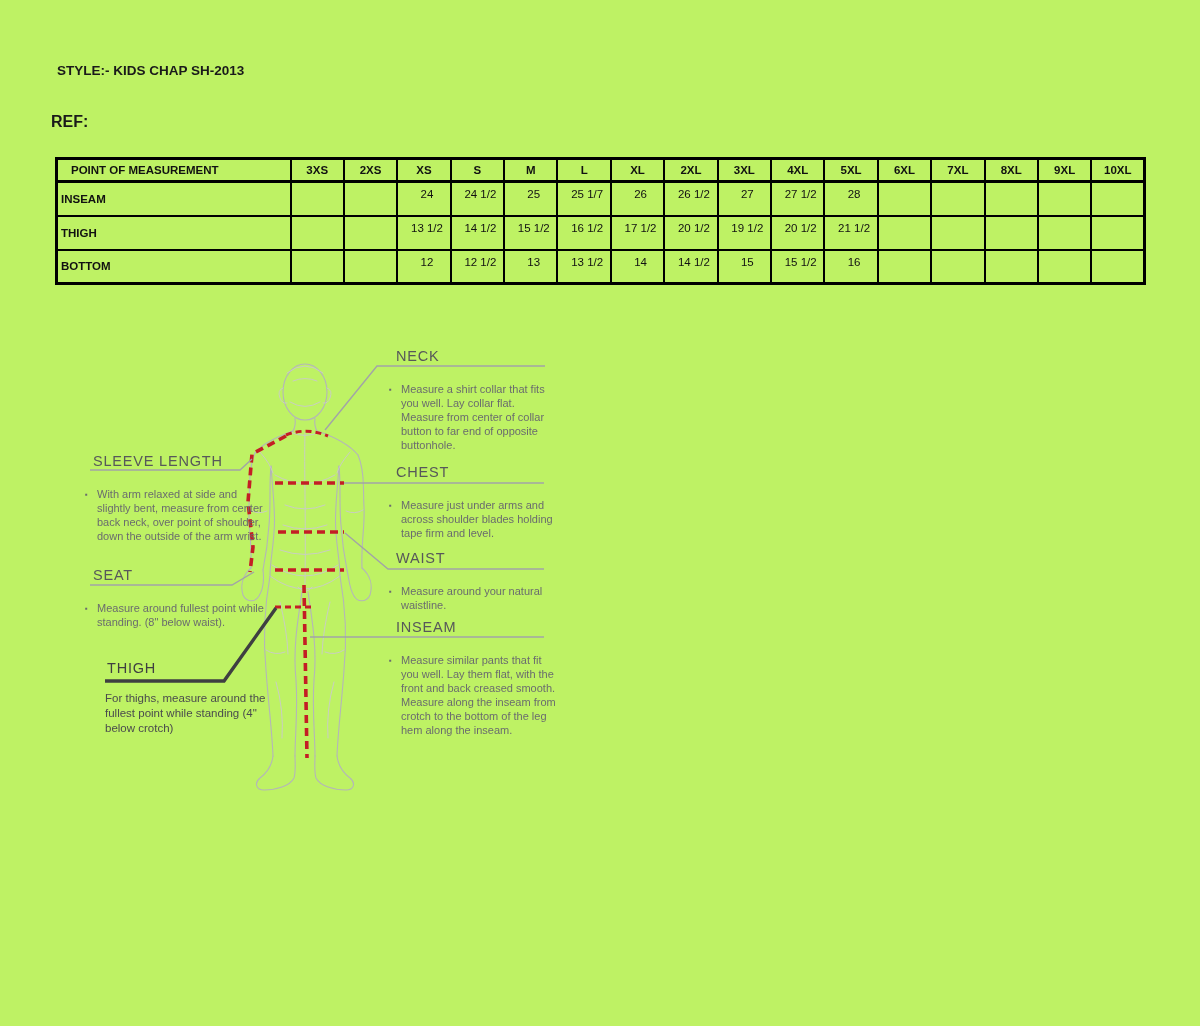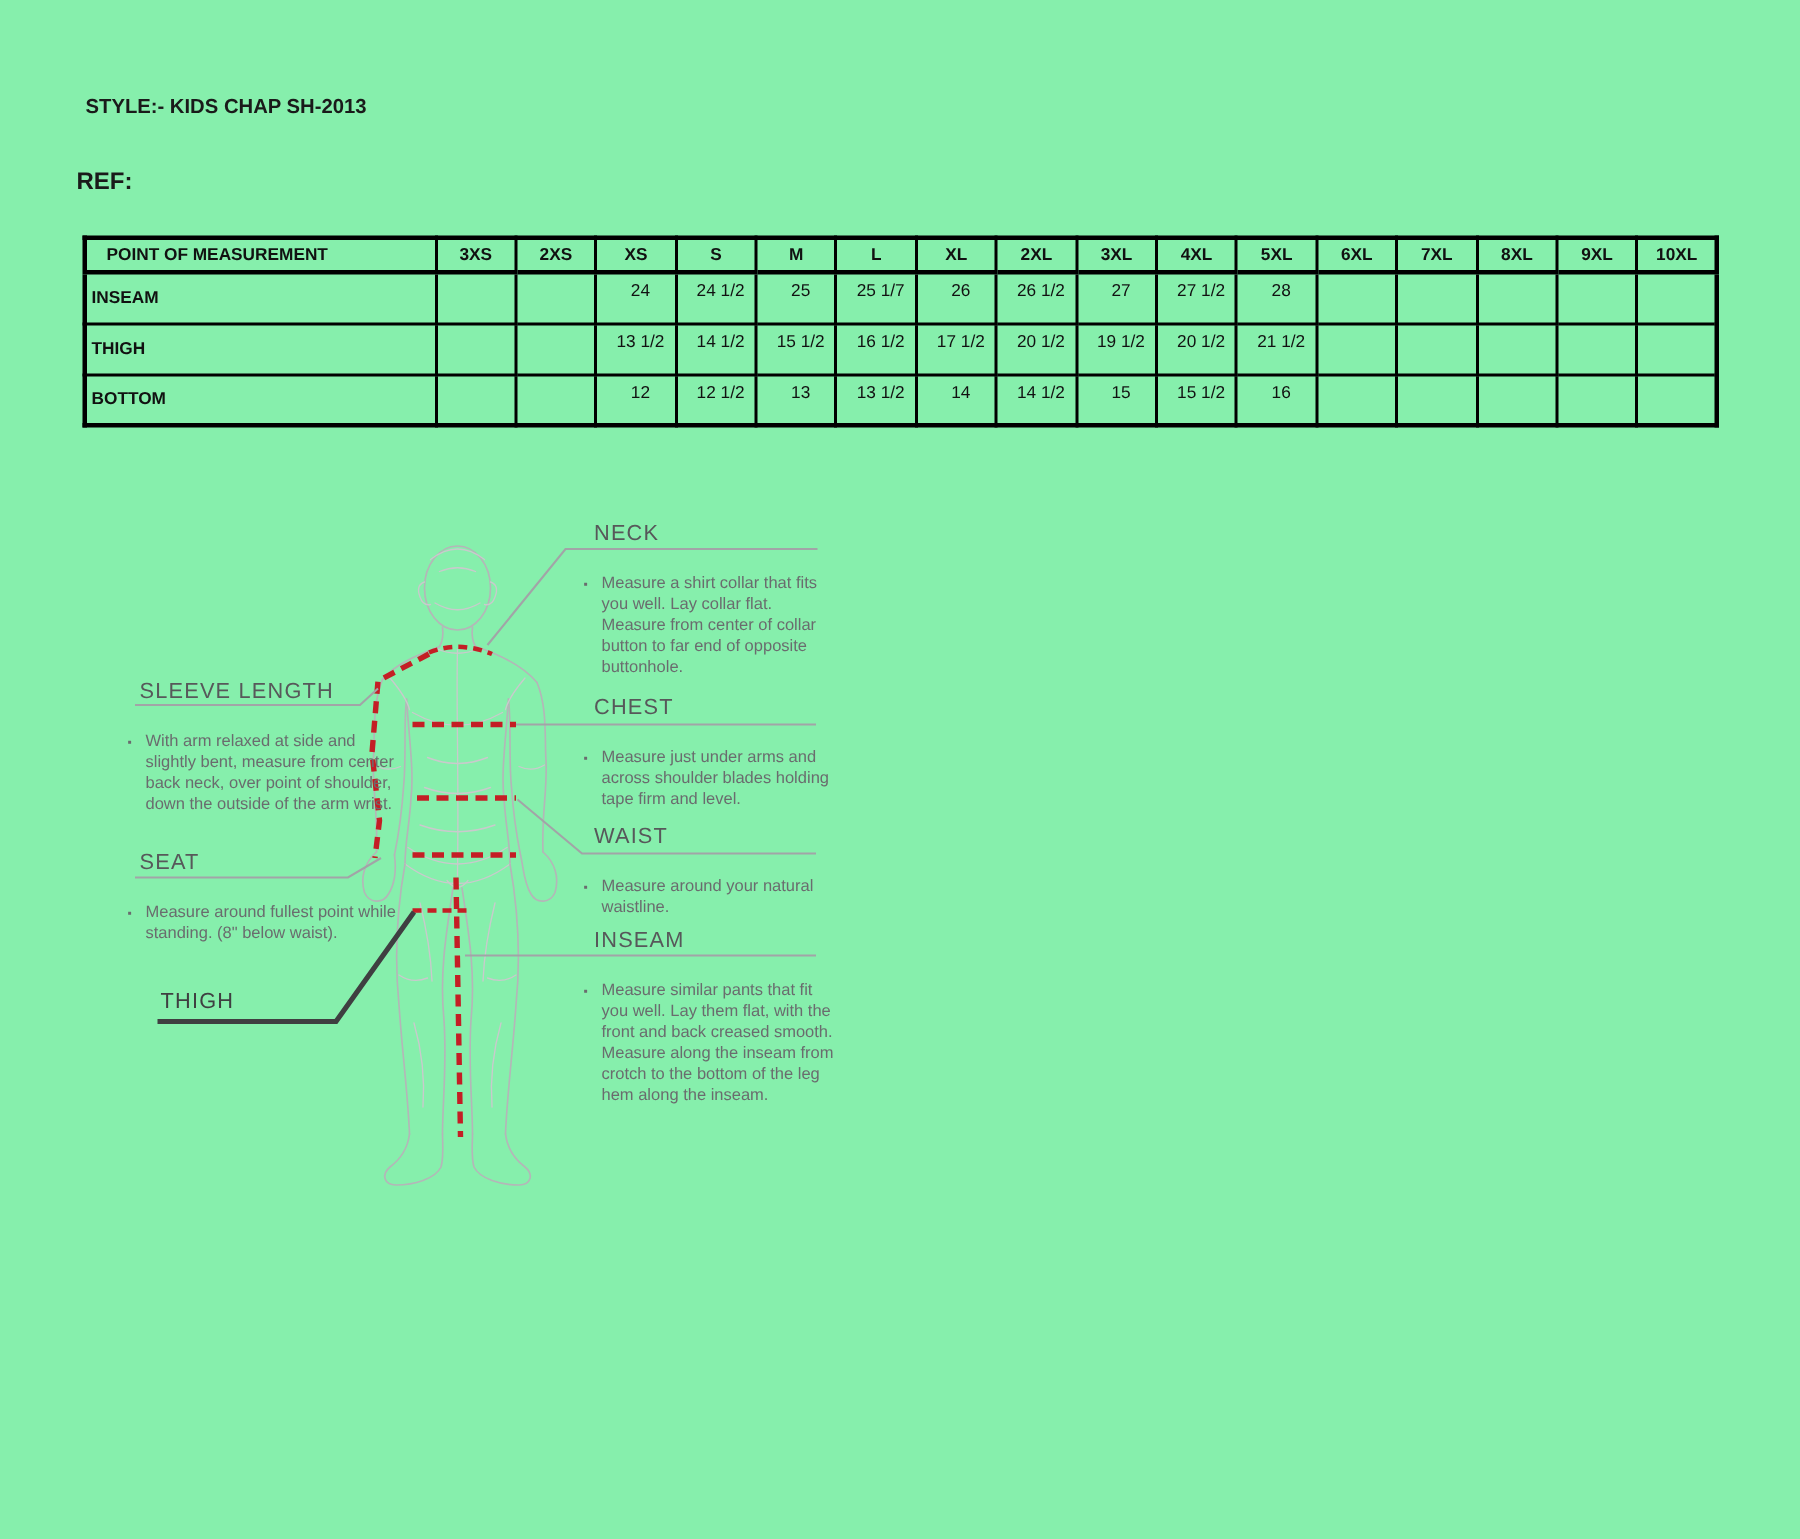--- a/index.html
+++ b/index.html
@@ -1,18 +1,18 @@
 <!DOCTYPE html>
 <html style="--measure-red: #c41e25; --figure-gray: #b4b6b8; --figure-light: #c9cacc; --leader-gray: #a2a4a7; --heading-gray: #57585a; --text-gray: #6a6c6e; --thigh-dark: #3f3f41; --thigh-text: #4a4b4d;"><head>
 <meta charset="utf-8">
 <style>
   * { margin:0; padding:0; box-sizing:border-box; }
   html,body { width:1200px; height:1026px; background:#ffffff; overflow:hidden;
               font-family:"Liberation Sans", sans-serif; }
-  .page { position:relative; width:1200px; height:1026px; background:#86efac; }
+  .page { position:relative; width:1200px; height:1026px; background:#bef264; }
 
   
   .doc-title { position:absolute; left:57px; top:63px; font-size:13.5px; font-weight:700; color:#1a1a1a; }
   .doc-ref   { position:absolute; left:51px; top:113px; font-size:16px; font-weight:700; color:#1a1a1a; }
   .doc-note  { position:absolute; left:57px; top:305px; font-size:12.3px; font-weight:700; color:#1a1a1a; }
 
   
   table.size { position:absolute; left:55px; top:157px; width:1089px;
                border-collapse:collapse; table-layout:fixed; }
   table.size th, table.size td { border:2px solid #000; font-size:11.5px; color:#111;
@@ -275,16 +275,19 @@
     <div class="gsec left" style="top:227px;">
       <div class="gtitle">SEAT</div>
       <div class="gdesc">
         <span class="blt">▪</span>
         <span class="gtext">Measure around fullest point while standing. (8" below waist).</span>
       </div>
     </div>
 
     <div class="gsec thigh-sec" style="top:320px;">
       <div class="gtitle">THIGH</div>
+      <div class="gdesc">
+        <span class="gtext">For thighs, measure around the fullest point while standing (4" below crotch)</span>
+      </div>
     </div>
 
   </div>
 </div>
 
 </body></html>

